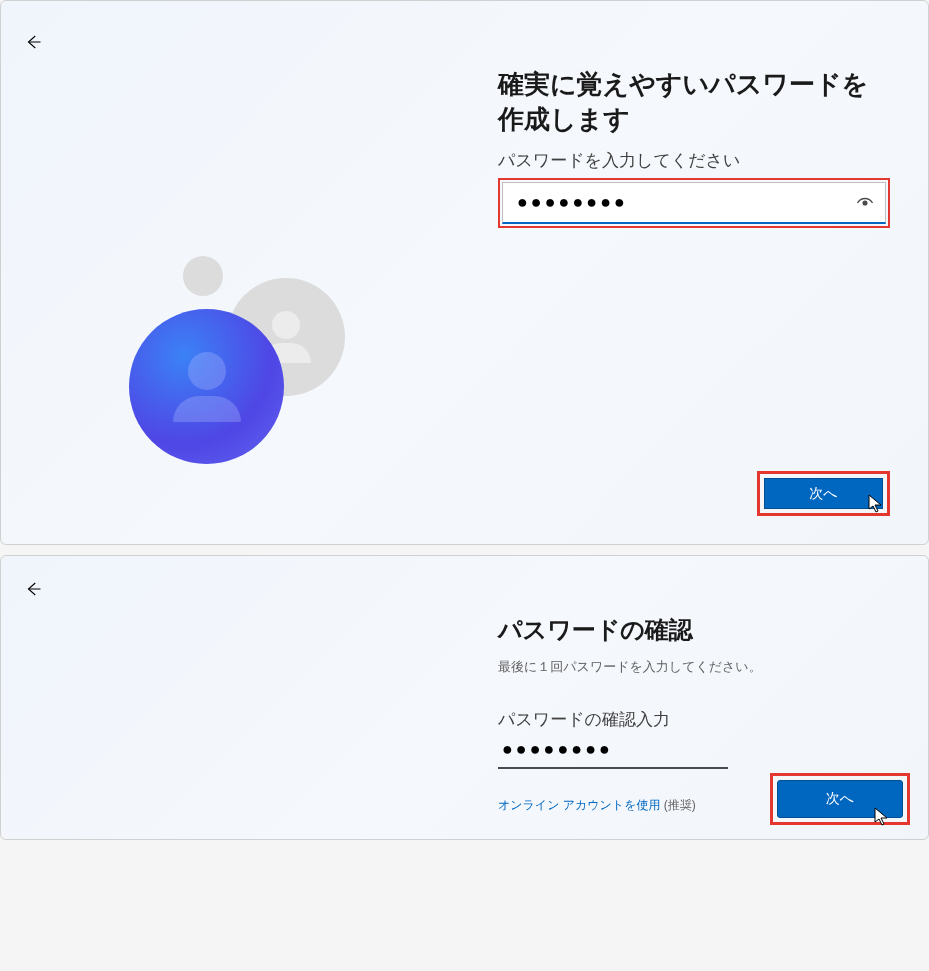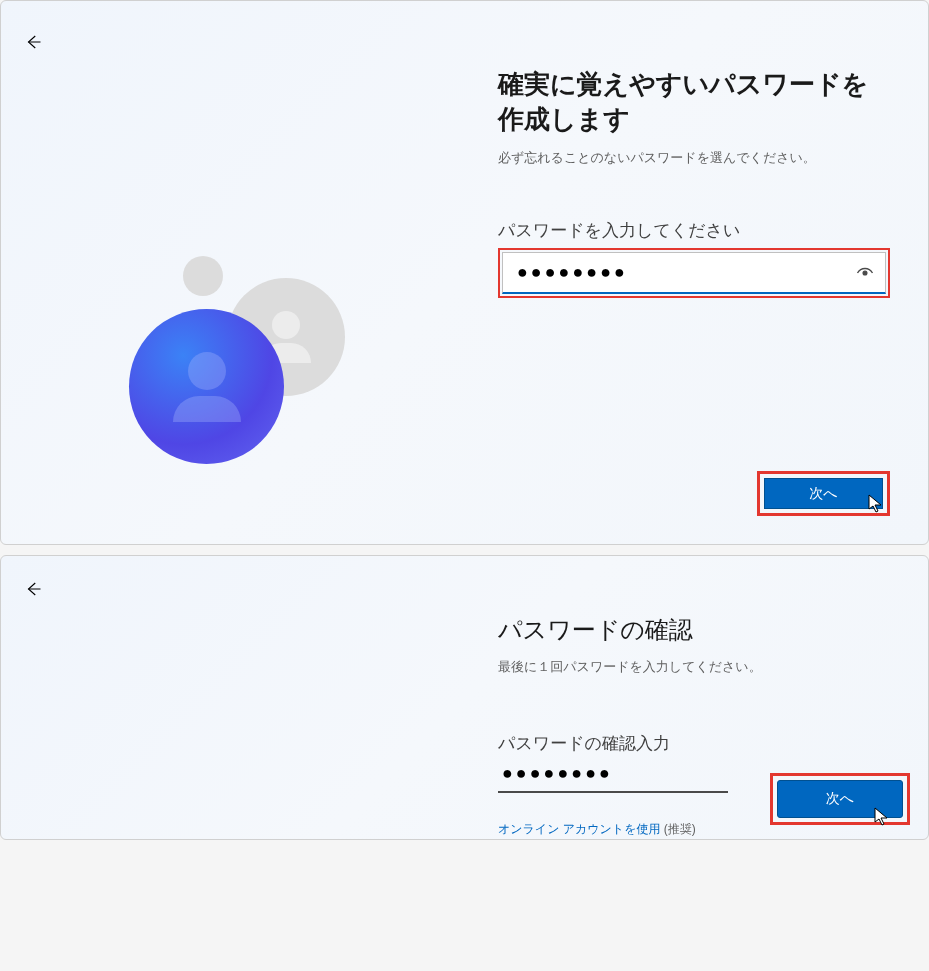--- a/index.html
+++ b/index.html
@@ -226,21 +226,21 @@
       bottom: 12px;
     }
     .content-area-2 {
       position: absolute;
       left: 497px;
       top: 58px;
       right: 38px;
     }
     .heading-2 {
       font-size: 24px;
-      font-weight: 400;
+      font-weight: 700;
       color: #1a1a1a;
       margin-bottom: 12px;
     }
     .link-text {
       font-size: 12px;
       color: #0067c0;
       margin-top: 28px;
     }
     .link-text .gray {
       color: #606060;
@@ -266,21 +266,20 @@
       <div class="body"></div>
     </div>
     <div class="circle-blue">
       <div class="head"></div>
       <div class="body"></div>
     </div>
   </div>
 
   <div class="content-area">
     <h1 class="heading">確実に覚えやすいパスワードを作成します</h1>
-    <p class="subheading">必ず忘れることのないパスワードを選んでください。</p>
     <div class="field-label">パスワードを入力してください</div>
     <div class="input-wrap">
       <input type="text" readonly="" class="password-input" value="●●●●●●●●" style="">
       <span class="reveal-icon">
         <svg viewBox="0 0 24 24" fill="none" stroke="#4a4a4a" stroke-width="1.8">
           <path d="M2 12s3.5-6 10-6 10 6 10 6"></path>
           <circle cx="12" cy="12" r="2.5" fill="#4a4a4a"></circle>
         </svg>
       </span>
     </div>
@@ -303,21 +302,21 @@
     <span>
       <svg viewBox="0 0 24 24" fill="none" stroke="#000" stroke-width="1.5">
         <path d="M15 4 L6 12 L15 20"></path>
         <path d="M6 12 L22 12"></path>
       </svg>
     </span>
   </button>
 
   <div class="content-area-2">
     <h1 class="heading-2">パスワードの確認</h1>
-    <p class="subheading" style="margin-bottom:56px;">最後に１回パスワードを入力してください。</p>
+    <p class="subheading" style="margin-bottom:32px;">最後に１回パスワードを入力してください。</p>
     <div class="field-label" style="margin-bottom:2px;">パスワードの確認入力</div>
     <div class="input-wrap-plain">
       <input type="text" readonly="" class="password-input-plain" value="●●●●●●●●" style="">
     </div>
     <div class="link-text">
       <span>オンライン アカウントを使用</span><span class="gray"> (推奨)</span>
     </div>
   </div>
 
   <div class="next-button-wrap next-button-wrap-2">

